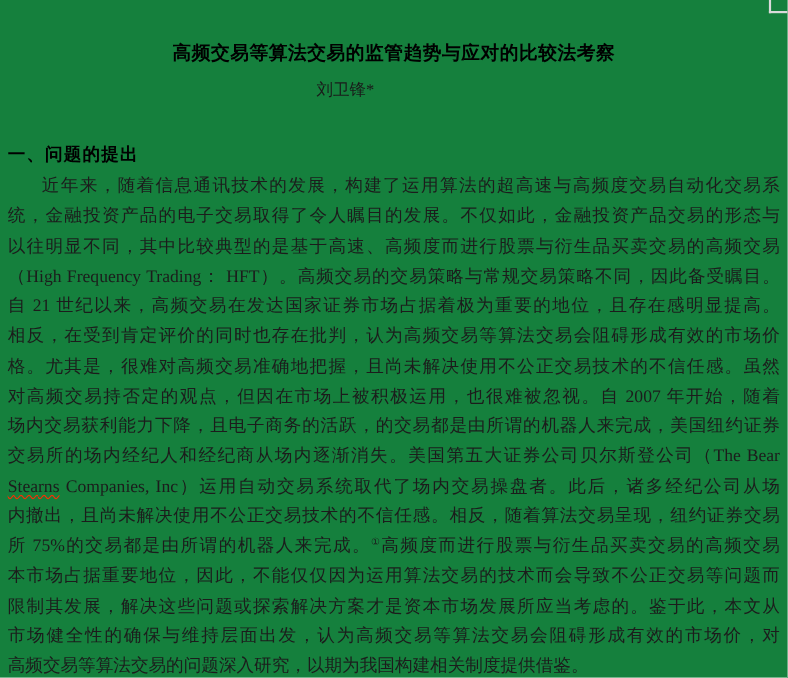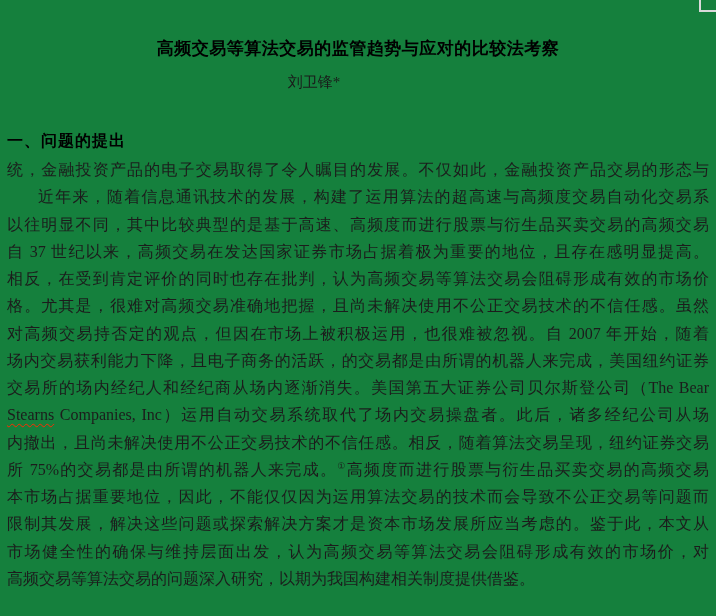--- a/index.html
+++ b/index.html
@@ -62,24 +62,25 @@
     <span class="corner-mark-h"></span>
   </span>
 
   <div class="doc-title">高频交易等算法交易的监管趋势与应对的比较法考察</div>
 
   <div class="doc-author">刘卫锋*</div>
 
   <div class="section-heading">一、问题的提出</div>
 
   <div class="body-paragraph">
+      <div class="body-line indent"><span>近年来，随着信息通讯技术的发展，构建了运用算法的超高速与高频度交易自动化交易系</span></div>
       <div class="body-line"><span>统，金融投资产品的电子交易取得了令人瞩目的发展。不仅如此，金融投资产品交易的形态与</span></div>
-      <div class="body-line indent"><span>近年来，随着信息通讯技术的发展，构建了运用算法的超高速与高频度交易自动化交易系</span></div>
       <div class="body-line"><span>以往明显不同，其中比较典型的是基于高速、高频度而进行股票与衍生品买卖交易的高频交易</span></div>
-      <div class="body-line"><span>自 37 世纪以来，高频交易在发达国家证券市场占据着极为重要的地位，且存在感明显提高。</span></div>
+      <div class="body-line"><span>（High Frequency Trading： HFT）。高频交易的交易策略与常规交易策略不同，因此备受瞩目。</span></div>
+      <div class="body-line"><span>自 21 世纪以来，高频交易在发达国家证券市场占据着极为重要的地位，且存在感明显提高。</span></div>
       <div class="body-line"><span>相反，在受到肯定评价的同时也存在批判，认为高频交易等算法交易会阻碍形成有效的市场价</span></div>
       <div class="body-line"><span>格。尤其是，很难对高频交易准确地把握，且尚未解决使用不公正交易技术的不信任感。虽然</span></div>
       <div class="body-line"><span>对高频交易持否定的观点，但因在市场上被积极运用，也很难被忽视。自 2007 年开始，随着</span></div>
       <div class="body-line"><span>场内交易获利能力下降，且电子商务的活跃，的交易都是由所谓的机器人来完成，美国纽约证券</span></div>
       <div class="body-line"><span>交易所的场内经纪人和经纪商从场内逐渐消失。美国第五大证券公司贝尔斯登公司（The Bear</span></div>
       <div class="body-line"><span class="misspelled">Stearns</span><span> Companies, Inc）运用自动交易系统取代了场内交易操盘者。此后，诸多经纪公司从场</span></div>
       <div class="body-line"><span>内撤出，且尚未解决使用不公正交易技术的不信任感。相反，随着算法交易呈现，纽约证券交易</span></div>
       <div class="body-line"><span>所 75%的交易都是由所谓的机器人来完成。</span><sup class="fn-ref">①</sup><span>高频度而进行股票与衍生品买卖交易的高频交易</span></div>
       <div class="body-line"><span>本市场占据重要地位，因此，不能仅仅因为运用算法交易的技术而会导致不公正交易等问题而</span></div>
       <div class="body-line"><span>限制其发展，解决这些问题或探索解决方案才是资本市场发展所应当考虑的。鉴于此，本文从</span></div>

